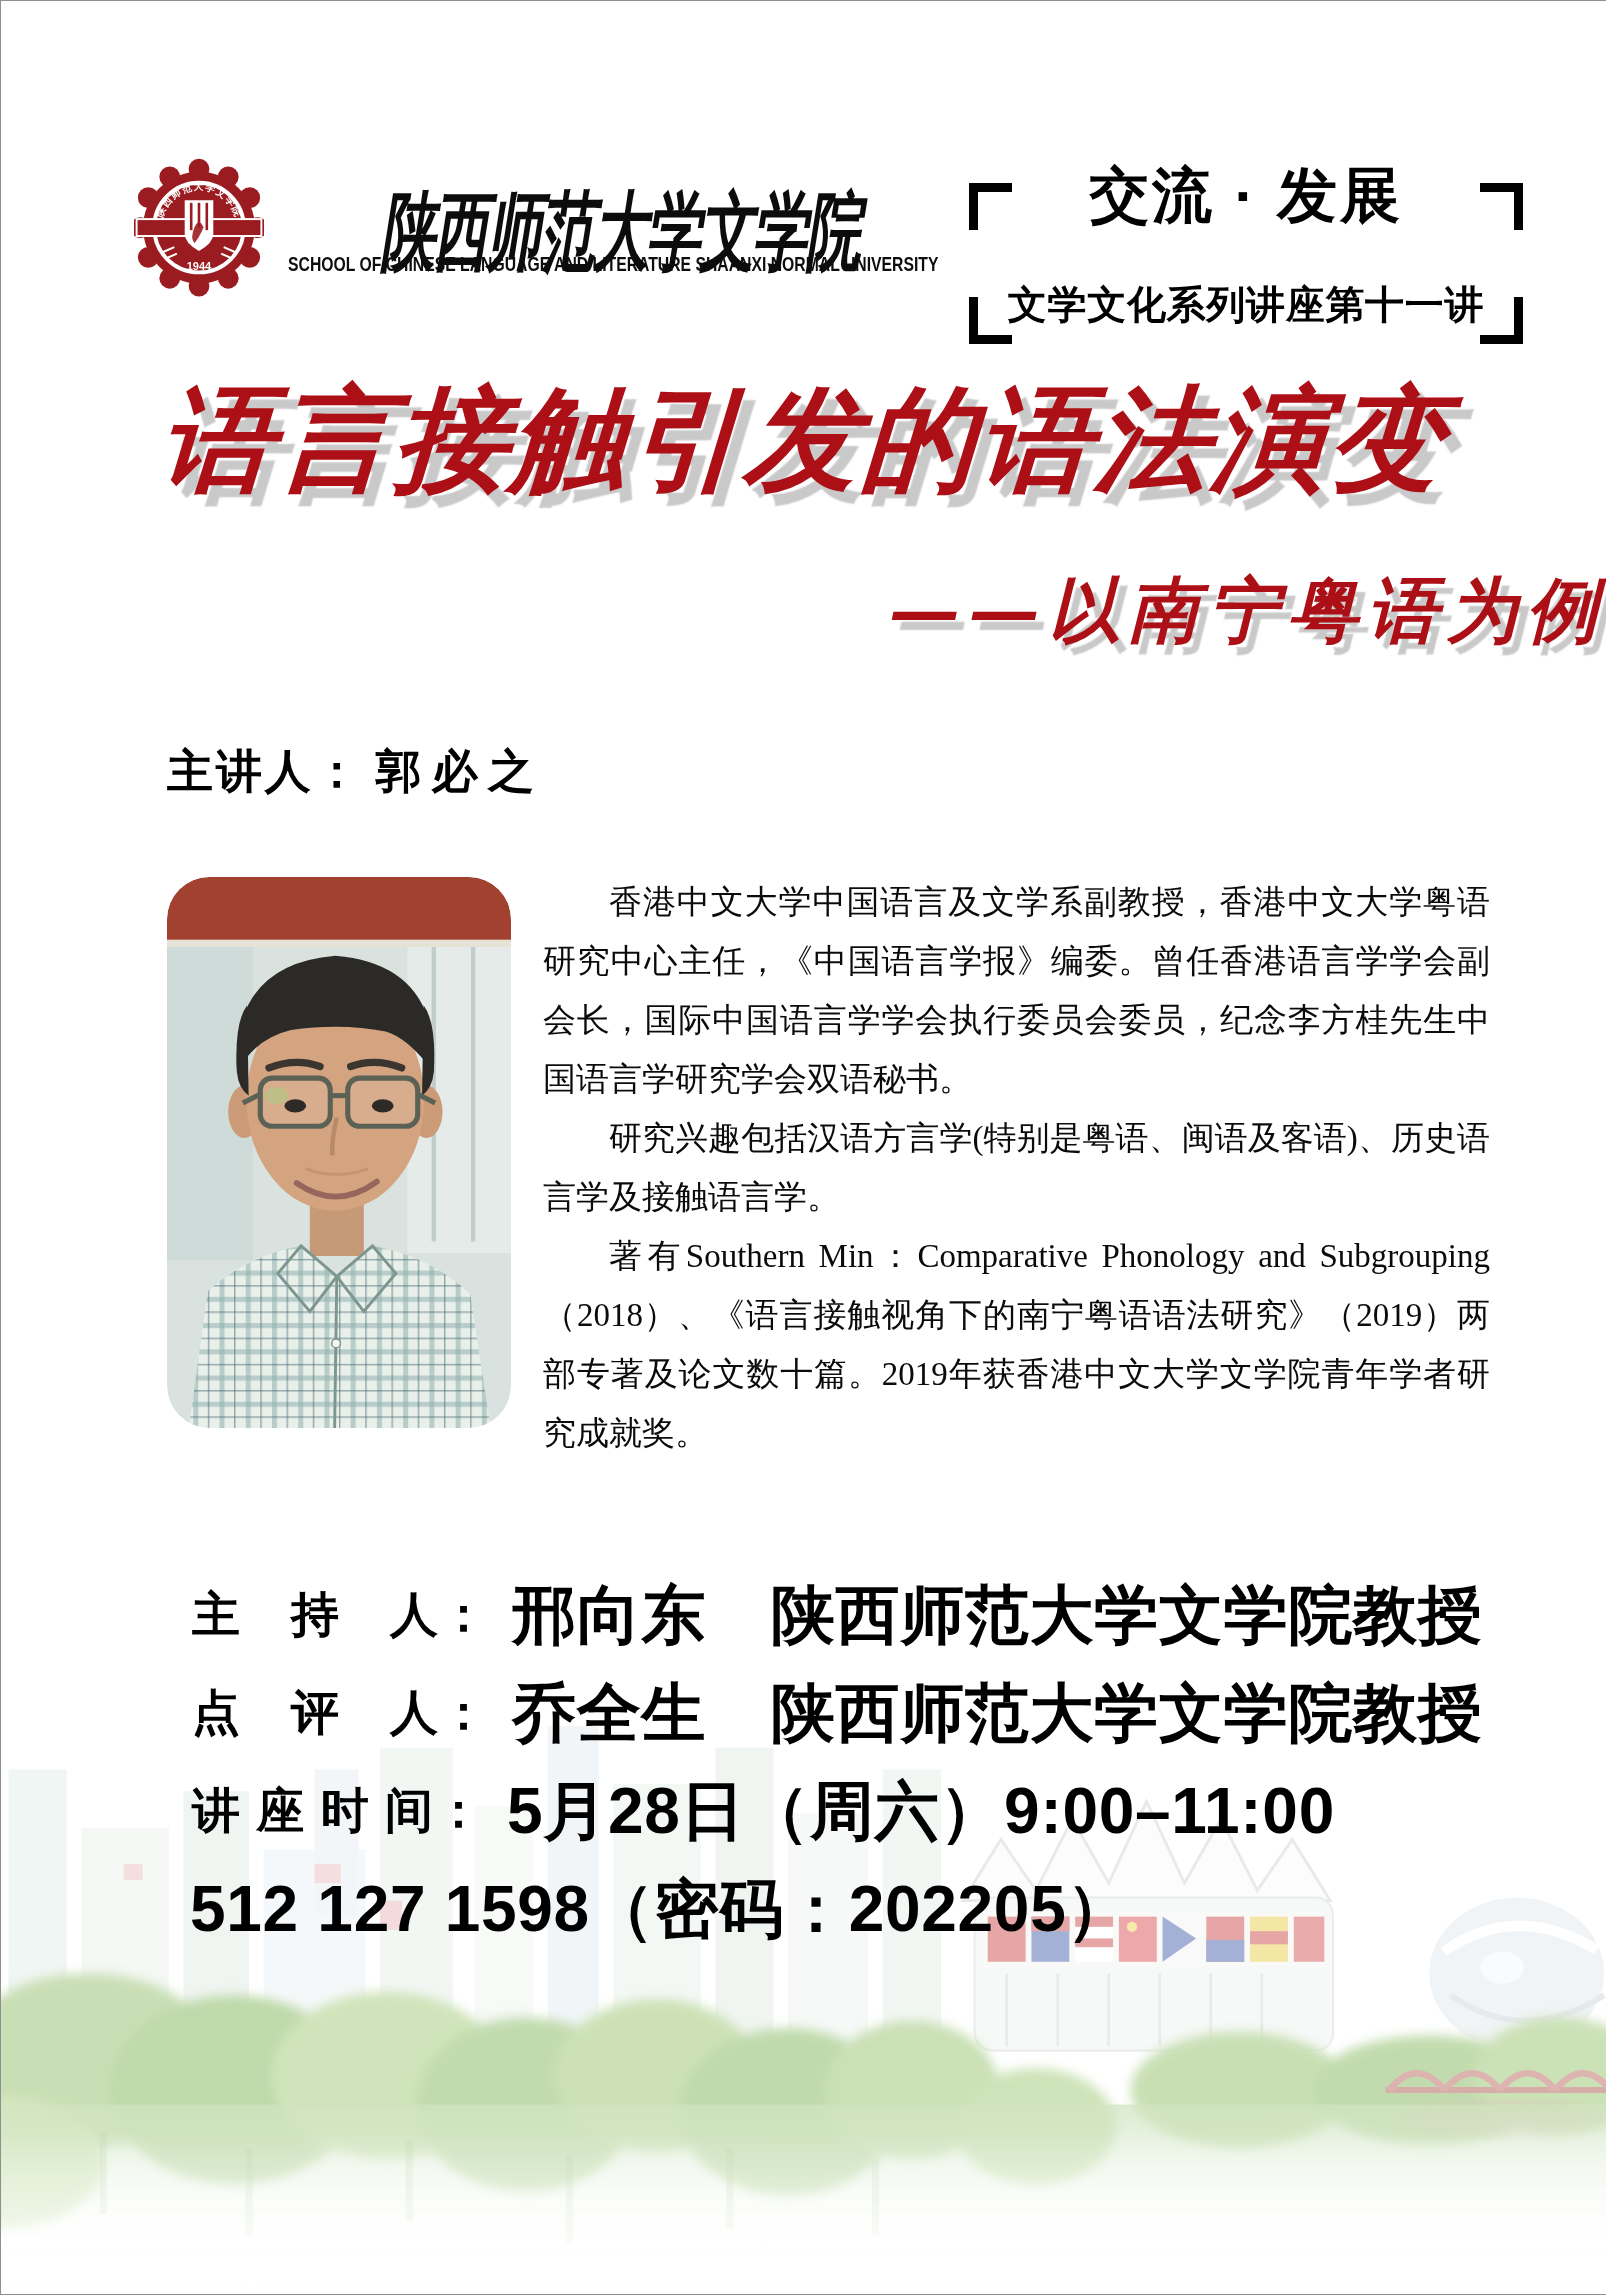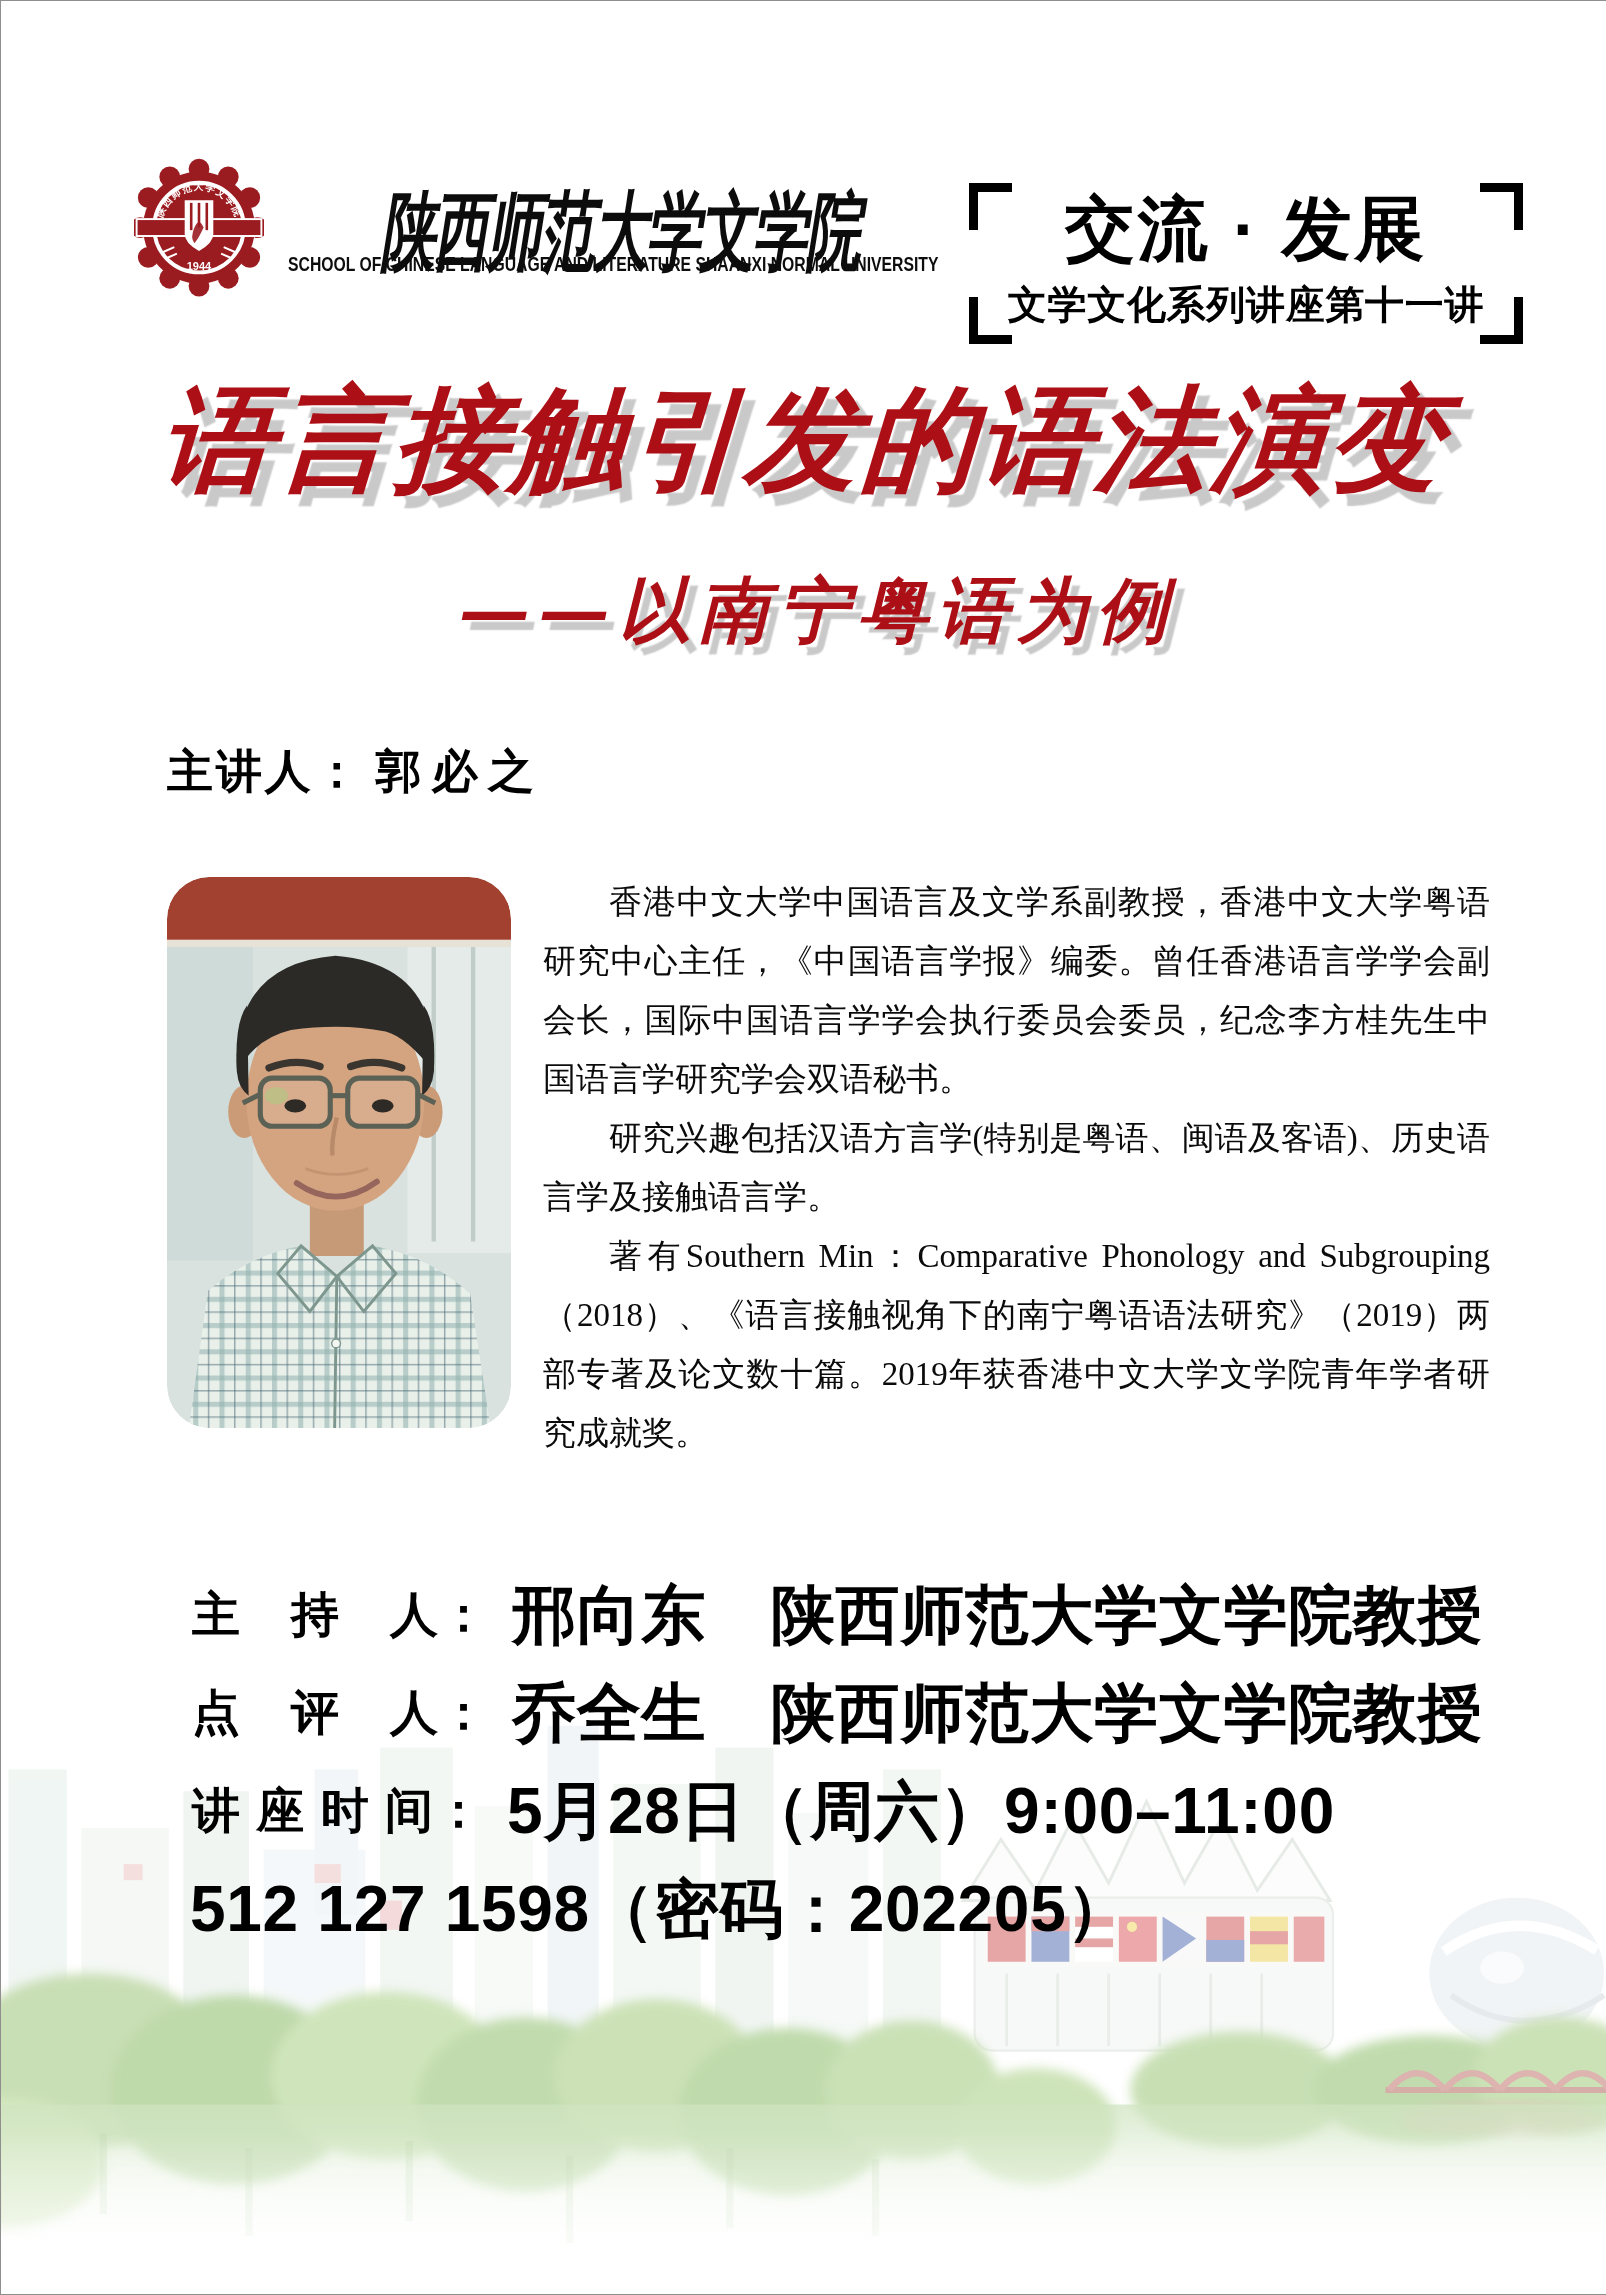--- a/index.html
+++ b/index.html
@@ -22,35 +22,35 @@
     transform:scaleX(.80);transform-origin:left top;color:#0d0d0d;
   }
   .series{position:absolute;left:968px;top:162px;width:554px;height:181px;}
   .series .corner{position:absolute;width:34px;height:38px;}
   .series .tl{left:0;top:20.4px;border-left:9.5px solid #000;border-top:9.5px solid #000;}
   .series .bl{left:0;bottom:0;border-left:9.5px solid #000;border-bottom:9.5px solid #000;}
   .series .tr{right:0;top:20.4px;border-right:9.5px solid #000;border-top:9.5px solid #000;}
   .series .br{right:0;bottom:0;border-right:9.5px solid #000;border-bottom:9.5px solid #000;}
   .series-line1{
     position:absolute;left:29px;right:29px;top:0px;text-align:center;
-    font-size:70px;font-weight:900;letter-spacing:2.9px;white-space:nowrap;line-height:1.1;margin-top:28px;
+    font-size:60px;font-weight:900;letter-spacing:2.9px;white-space:nowrap;line-height:1.1;
   }
   .series-line2{
     position:absolute;left:22px;right:22px;top:115px;text-align:center;
     font-size:39px;font-weight:900;white-space:nowrap;letter-spacing:0.7px;
   }
   
   .main-title{
     position:absolute;left:0;right:0;top:363px;text-align:center;white-space:nowrap;
     font-family:"DejaVu Serif","Liberation Serif",serif;font-style:italic;font-weight:900;
     font-size:114px;letter-spacing:2.9px;color:#ac0f15;
     text-shadow:11px 12.4px 1.5px #c9c9c9;transform:skewX(-3deg);
   }
   .subtitle{
-    position:absolute;left:0;right:0;top:563px;text-align:center;white-space:nowrap;
+    position:absolute;left:0;right:0;top:563px;text-align:right;white-space:nowrap;
     font-family:"DejaVu Serif","Liberation Serif",serif;font-style:italic;font-weight:900;
     font-size:71px;letter-spacing:8.7px;color:#ac0f15;
     text-shadow:8px 9.5px 1.5px #c9c9c9;
     padding-left:28px;
   }
   
   .speaker{position:absolute;left:166px;top:740px;font-size:46px;font-weight:900;letter-spacing:2.9px;}
   .speaker .name{letter-spacing:10.2px;margin-left:13px;}
   
   .bio{

